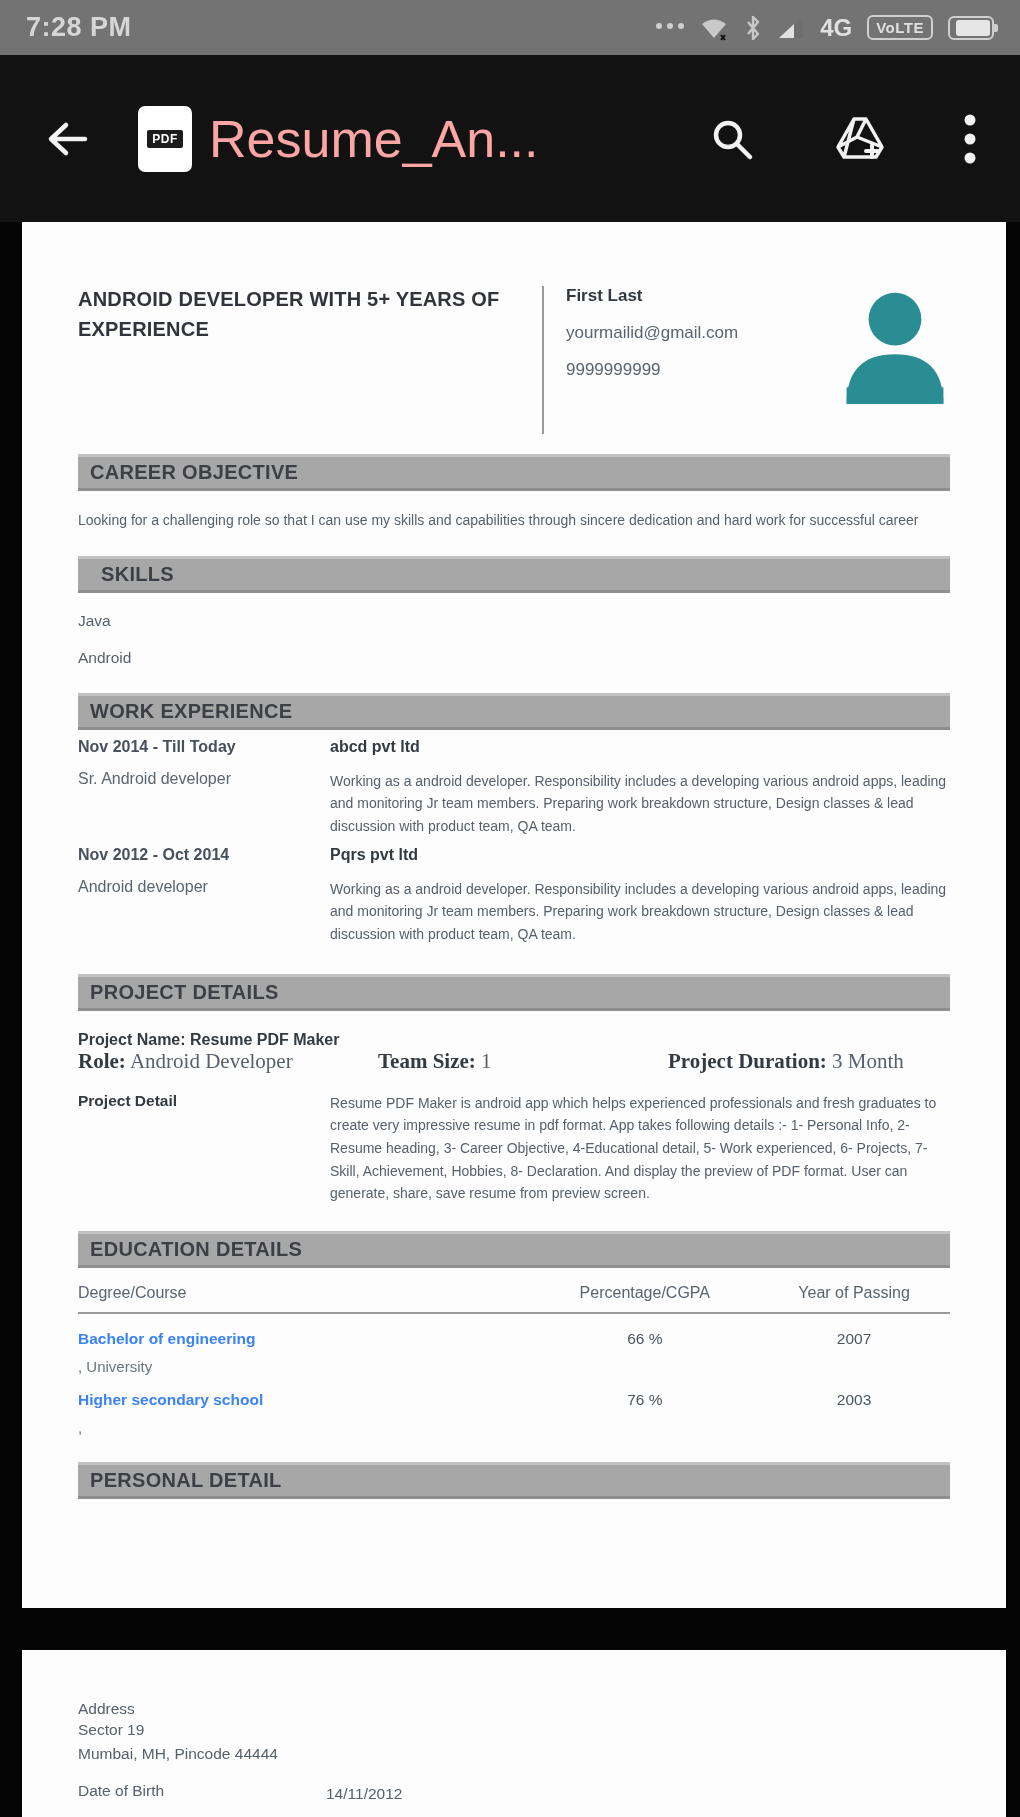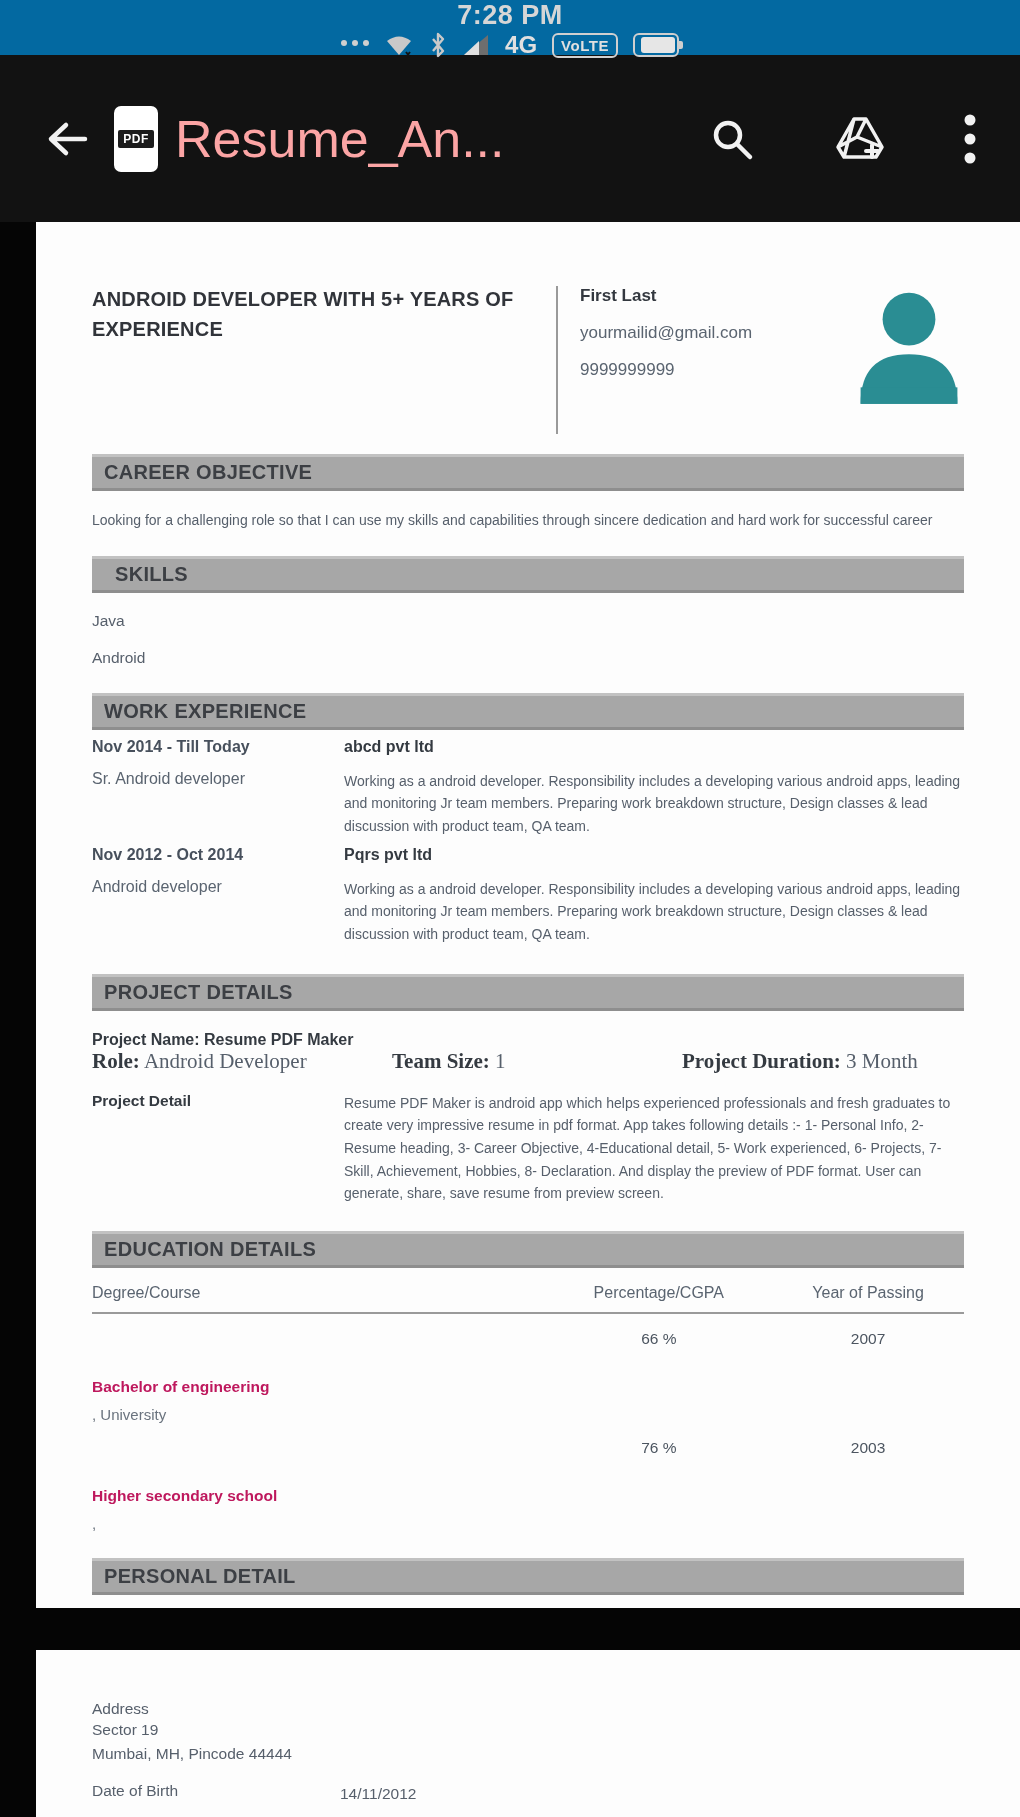--- a/index.html
+++ b/index.html
@@ -1,50 +1,50 @@
 <!DOCTYPE html>
 <html><head>
 <meta charset="utf-8">
 <style>
   * { margin:0; padding:0; box-sizing:border-box; }
   html,body { width:1020px; height:1817px; overflow:hidden; }
   body { background:#050505; font-family:"Liberation Sans", sans-serif; position:relative; }
 
   
-  .status-bar{ height:55px; background:#0369a1; display:flex; align-items:center;
-    justify-content:space-between; padding:0 26px;flex-direction:column; }
+  .status-bar{ height:55px; background:#737373; display:flex; align-items:center;
+    justify-content:space-between; padding:0 26px; }
   .sb-time{ color:#d6d6d6; font-size:27px; font-weight:bold; letter-spacing:.5px; }
   .sb-right{ display:flex; align-items:center; gap:15px; }
   .sb-dots{ display:flex; gap:5px; align-items:flex-end; padding-bottom:4px;}
   .sb-dots i{ width:6px; height:6px; border-radius:50%; background:#cfcfcf; display:block;}
   .sb-4g{ color:#e0e0e0; font-size:24px; font-weight:bold; }
   .sb-volte{ color:#e0e0e0; font-size:15px; font-weight:bold; border:2px solid #d0d0d0;
     border-radius:6px; padding:2px 7px; letter-spacing:.5px;}
   .battery{ position:relative; width:46px; height:24px; border:2px solid #cfcfcf;
     border-radius:6px; }
   .battery::after{ content:""; position:absolute; right:-6px; top:6px; width:4px; height:8px;
     background:#cfcfcf; border-radius:0 2px 2px 0;}
   .battery i{ position:absolute; right:2px; top:2px; bottom:2px; width:80%;
     background:#e6e6e6; border-radius:3px; display:block;}
 
   
   .toolbar{ height:167px; background:#121212; display:flex; align-items:center;
     padding:0 44px; }
   .tb-icon{ display:flex; align-items:center; justify-content:center; flex-shrink:0; }
-  .pdf-badge{ width:44px; height:66px; background:#fff; border-radius:7px; margin-left:24px;
+  .pdf-badge{ width:54px; height:66px; background:#fff; border-radius:7px; margin-left:48px;
     position:relative; display:flex; align-items:center; justify-content:center;}
   .pdf-badge span{ background:#1c1c1c; color:#fff; font-size:12px; font-weight:bold;
     padding:2px 5px; border-radius:2px; letter-spacing:.5px; }
   .tb-title{ color:#fca5a5; font-size:52px; font-weight:500; margin-left:17px; flex:1;
     white-space:nowrap; overflow:hidden; }
   .tb-right{ display:flex; align-items:center; gap:78px; margin-left:10px; }
 
   
   .pdf-viewport{ position:absolute; left:0; top:222px; width:1020px; bottom:0; }
-  .page{ position:absolute; left:36px; width:984px; background:#fdfdfd;
+  .page{ position:absolute; left:22px; width:984px; background:#fdfdfd;
     padding:0 56px; color:#4c5560; }
   .page-1{ top:0; height:1386px; }
   .page-2{ top:1428px; height:320px; }
 
   
   .r-header{ display:flex; padding-top:62px; }
   .r-headline{ width:452px; font-size:20px; font-weight:bold; color:#31343a;
     line-height:1.5; letter-spacing:.2px; }
   .r-divider{ width:2px; background:#9a9a9a; margin:2px 22px 0 12px; height:148px; flex-shrink:0;}
   .r-contact{ flex:1; padding-top:2px; }
@@ -80,21 +80,21 @@
   .plabel{ font-weight:bold; color:#343a41; }
   .proj-detail{ display:flex; margin-top:18px; margin-bottom:26px; }
   .proj-detail .plabel{ width:252px; flex-shrink:0; font-size:15.5px; }
   .proj-detail .body-text{ flex:1; }
 
   
   .edu-head{ display:flex; margin-top:16px; padding-bottom:10px; border-bottom:2px solid #9a9a9a;
     font-size:16px; color:#5a6470; }
   .edu-row{ display:flex; margin-top:16px; font-size:15.5px; }
   .col-degree{ width:52%; } .col-pct{ width:26%; text-align:center; } .col-year{ width:22%; text-align:center; }
-  .edu-degree{ font-weight:bold; color:#be185d;margin-top:48px; }
+  .edu-degree{ font-weight:bold; color:#3b82f6; }
   .edu-sub{ font-size:15px; color:#6a737e; margin-top:10px; }
   .edu-block{ margin-bottom:26px; }
 
   
   .p2-fields{ padding-top:50px; }
   .p2-row{ display:flex; font-size:15.5px; margin-top:16px; }
   .p2-row:first-child{ margin-top:0;flex-direction:column; }
   .p2-label{ width:248px; flex-shrink:0; color:#565f6b; }
   .p2-value{ color:#565f6b; line-height:1.55; }
 </style>

